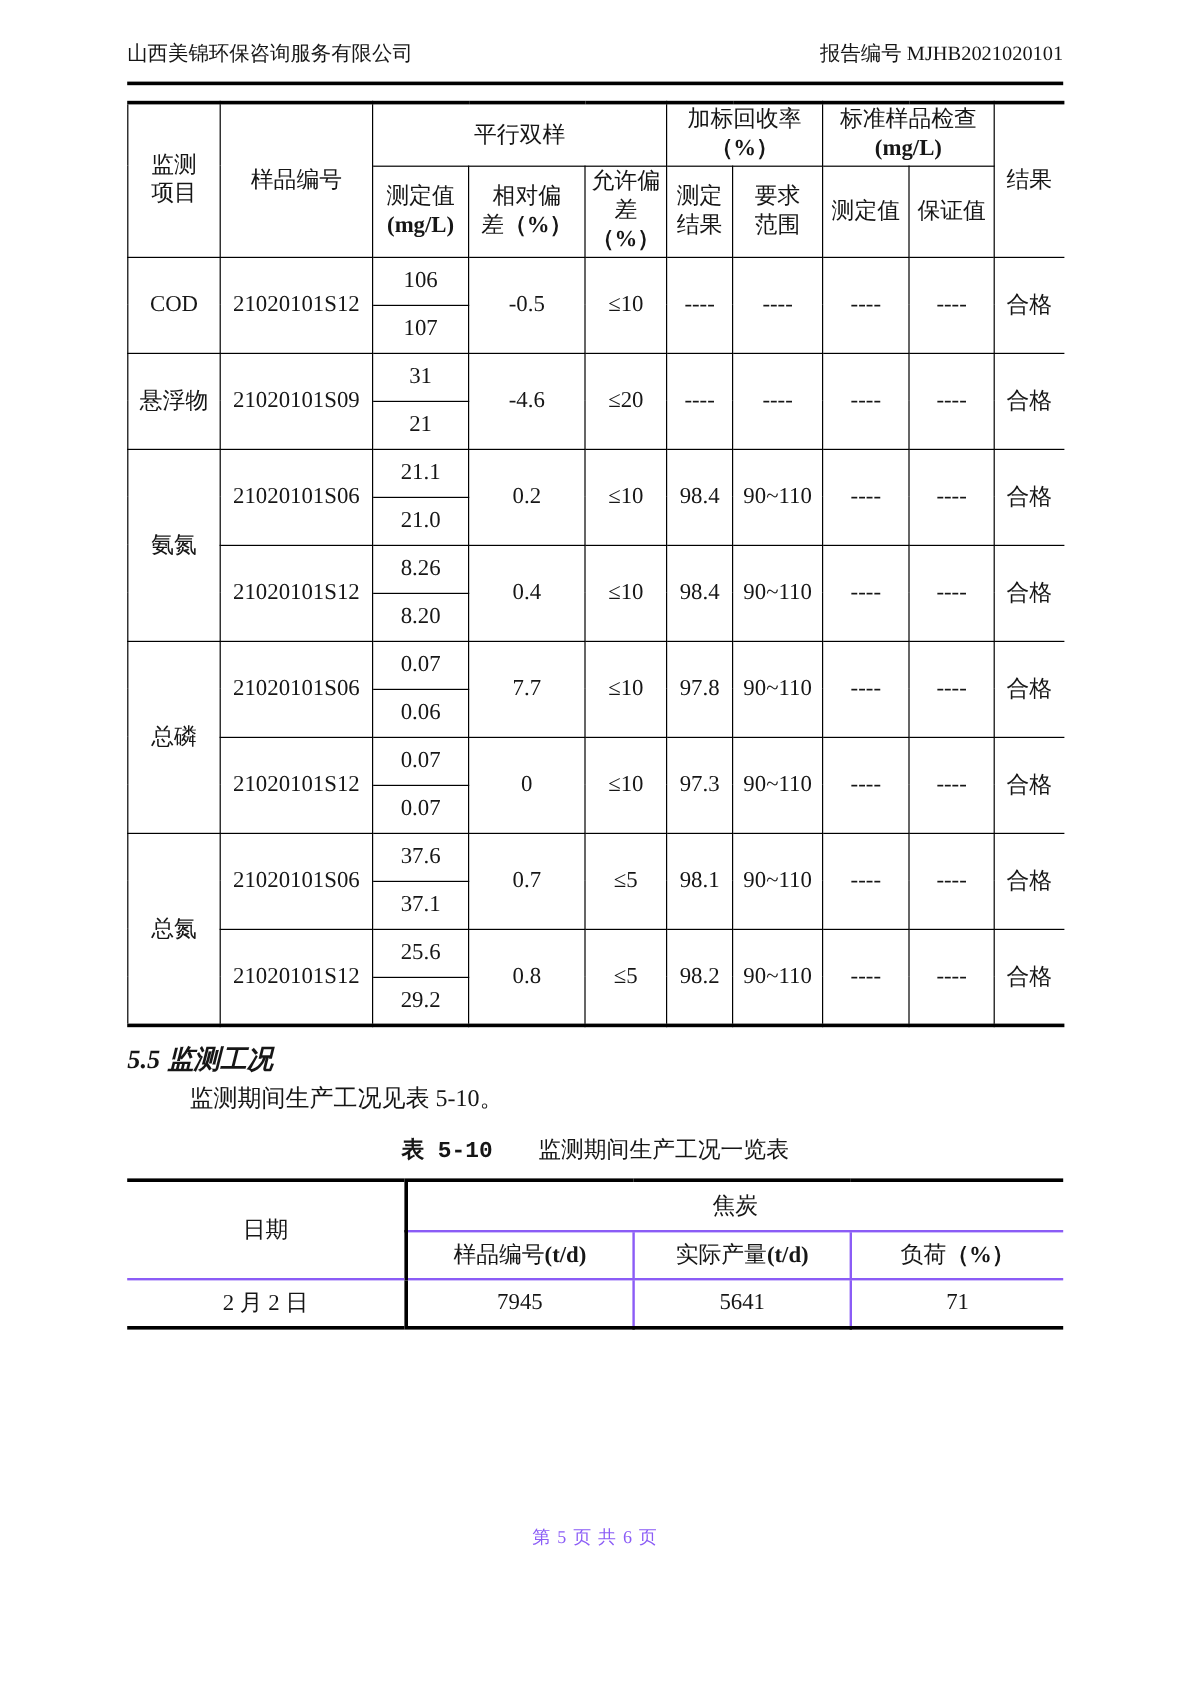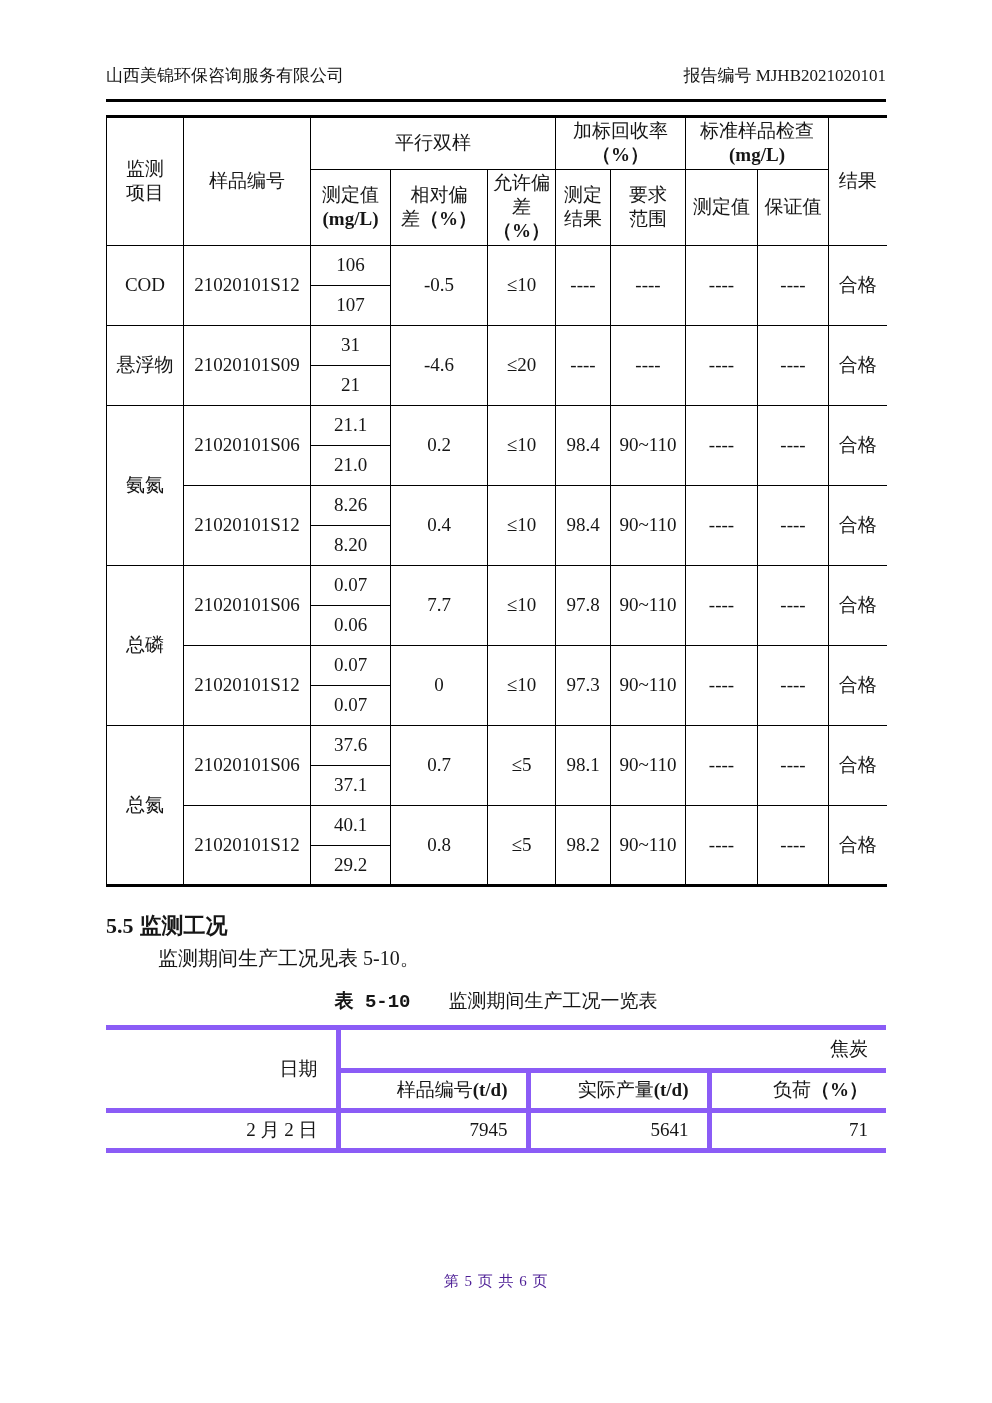--- a/index.html
+++ b/index.html
@@ -6,56 +6,56 @@
   html,body { background:#ffffff; }
   body {
     width:992px; height:1403px;
     font-family:"Liberation Serif","DejaVu Serif",serif;
     color:#161616;
   }
   .page { position:relative; width:992px; height:1403px; overflow:hidden; }
   .content { margin:0 106px; width:780px; }
 
   
-  .page-header { padding-top:64px; display:flex; justify-content:space-between; align-items:flex-end; font-size:17px; }
+  .page-header { padding-top:33px; display:flex; justify-content:space-between; align-items:flex-end; font-size:17px; }
   .header-rule { margin-top:12px; border-bottom:3.5px solid #000; }
 
   
   table.qa { margin-top:13px; width:780px; table-layout:fixed; border-collapse:collapse;
              border-top:3px solid #000; border-bottom:3px solid #000; border-left:1px solid #000; border-right:none;
              font-size:19px; text-align:center; }
   table.qa th, table.qa td { border:1px solid #000; vertical-align:middle; text-align:center; font-weight:normal; padding:1px 2px; }
   table.qa .noR { border-right:none; }
   table.qa thead tr.h1 { height:46px; }
   table.qa thead tr.h2 { height:50px; }
   table.qa tbody tr { height:40px; }
   .l { display:block; line-height:1.28; }
   .u { font-weight:bold; }
 
   
-  .section-heading { margin-top:24px; font-size:22px; font-weight:bold; }
+  .section-heading { margin-top:12px; font-size:22px; font-weight:bold;font-style:italic; }
   .section-heading .num { margin-right:6px; }
   .body-paragraph { margin-top:4px; padding-left:52px; font-size:20px; }
   .table-caption { margin-top:16px; text-align:center; font-size:19px;font-family:Liberation Mono, monospace; }
   .table-caption .cap-label { font-weight:bold; margin-right:38px; }
 
   
   table.prod { margin-top:11px; width:780px; table-layout:fixed; border-collapse:collapse;
                border-top:3px solid #000; border-bottom:3px solid #000; border-left:none; border-right:none;
                font-size:19px; text-align:center; }
-  table.prod td { border:5px solid #8b5cf6; vertical-align:middle; text-align:right; padding:1px 18px; }
+  table.prod td { border:2px solid #8b5cf6; vertical-align:middle; text-align:center; padding:1px 7px; }
   table.prod .noL { border-left:none; }
   table.prod .noR { border-right:none; }
   table.prod .thickR { border-right:3px solid #000; }
   table.prod tr.r1 { height:43px; }
   table.prod tr.r2 { height:40px; }
   table.prod tr.r3 { height:40px;margin-top:36px; }
 
   
-  .page-footer { position:absolute; top:1272px; left:0; width:100%; text-align:center; font-size:15px; letter-spacing:1px; color:#4c1d95; }
+  .page-footer { position:absolute; top:1272px; left:0; width:100%; text-align:center; font-size:15px; letter-spacing:1px; color:#8b5cf6; }
 </style>
 </head>
 <body>
 
 <div class="page">
   <div class="content">
 
     <div class="page-header">
       <span>山西美锦环保咨询服务有限公司</span>
       <span>报告编号 MJHB2021020101</span>
@@ -225,21 +225,21 @@
           <td rowspan="2">----</td>
           <td rowspan="2">----</td>
           <td rowspan="2" class="noR">合格</td>
         </tr>
         <tr>
           <td>37.1</td>
         </tr>
 
         <tr>
           <td rowspan="2">21020101S12</td>
-          <td>40.1</td>
+          <td>25.6</td>
           <td rowspan="2">0.8</td>
           <td rowspan="2">≤5</td>
           <td rowspan="2">98.2</td>
           <td rowspan="2">90~110</td>
           <td rowspan="2">----</td>
           <td rowspan="2">----</td>
           <td rowspan="2" class="noR">合格</td>
         </tr>
         <tr>
           <td>29.2</td>

